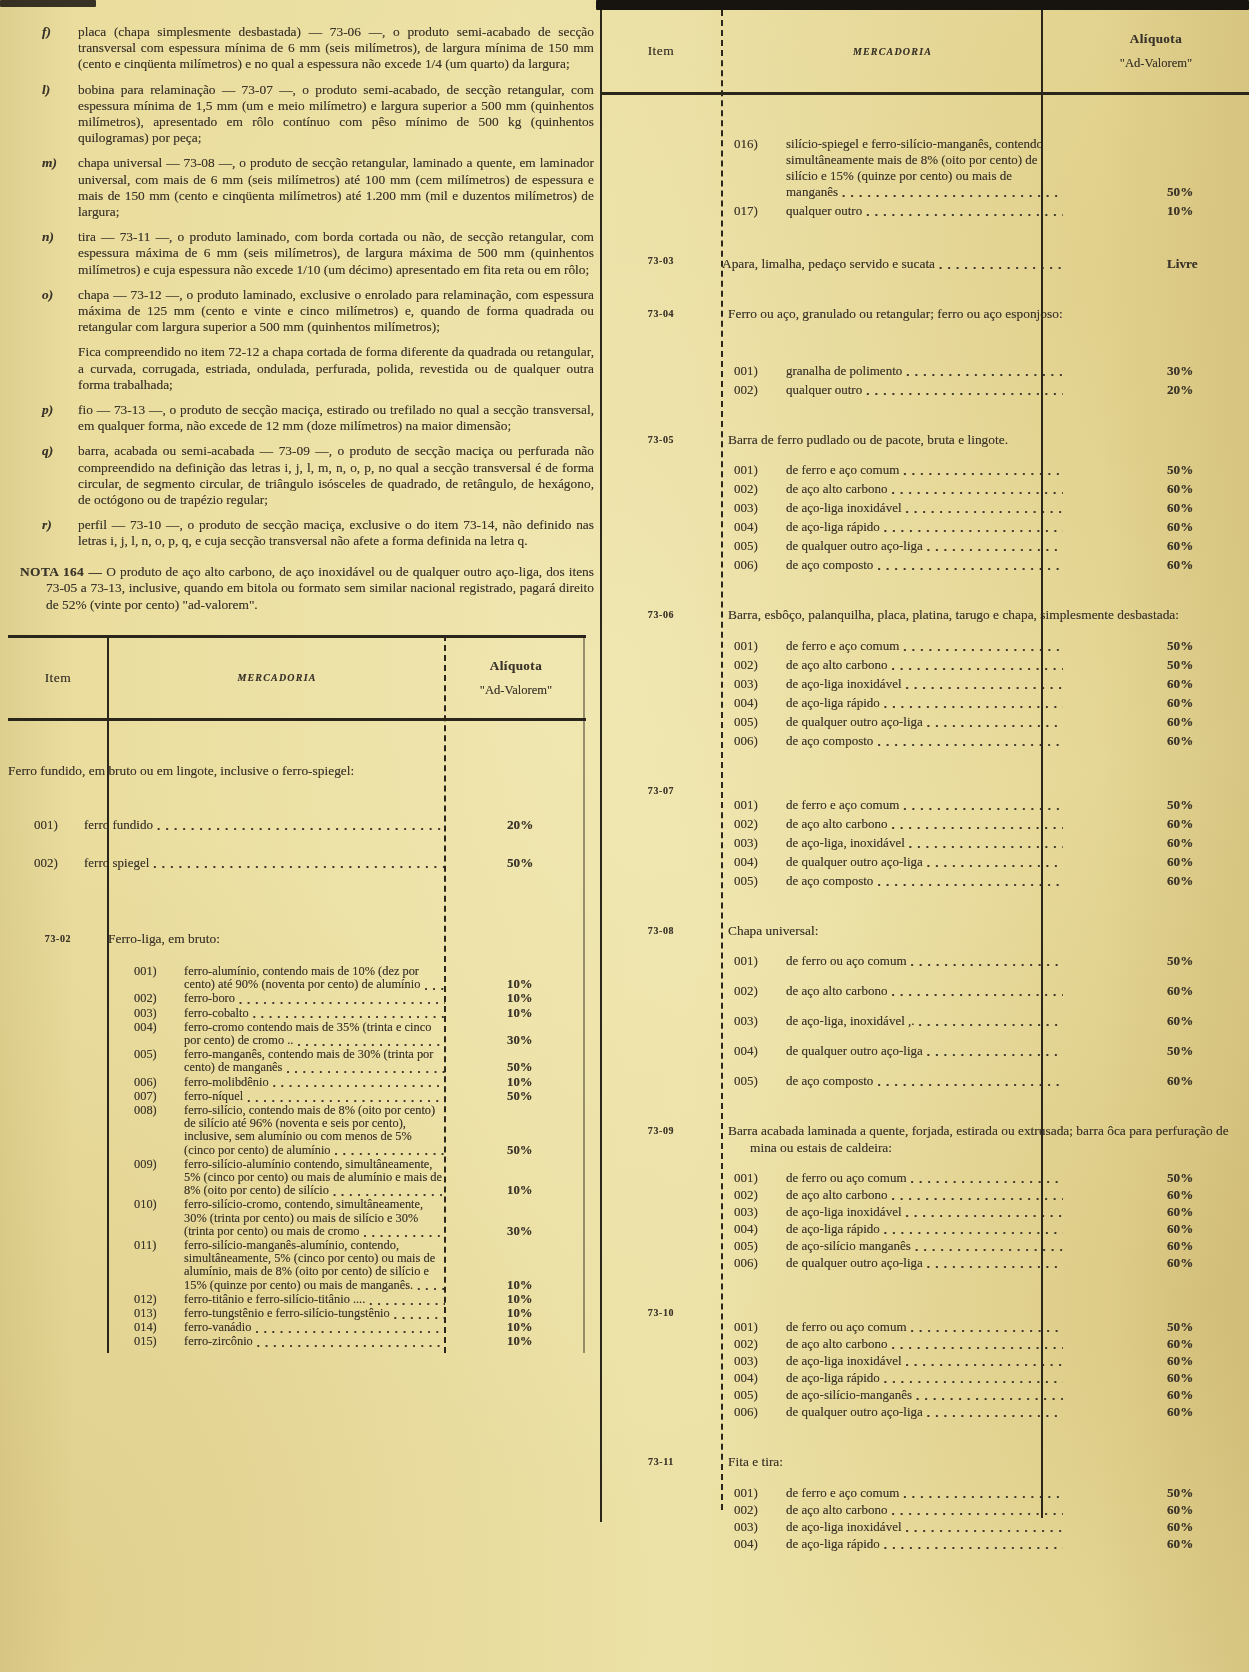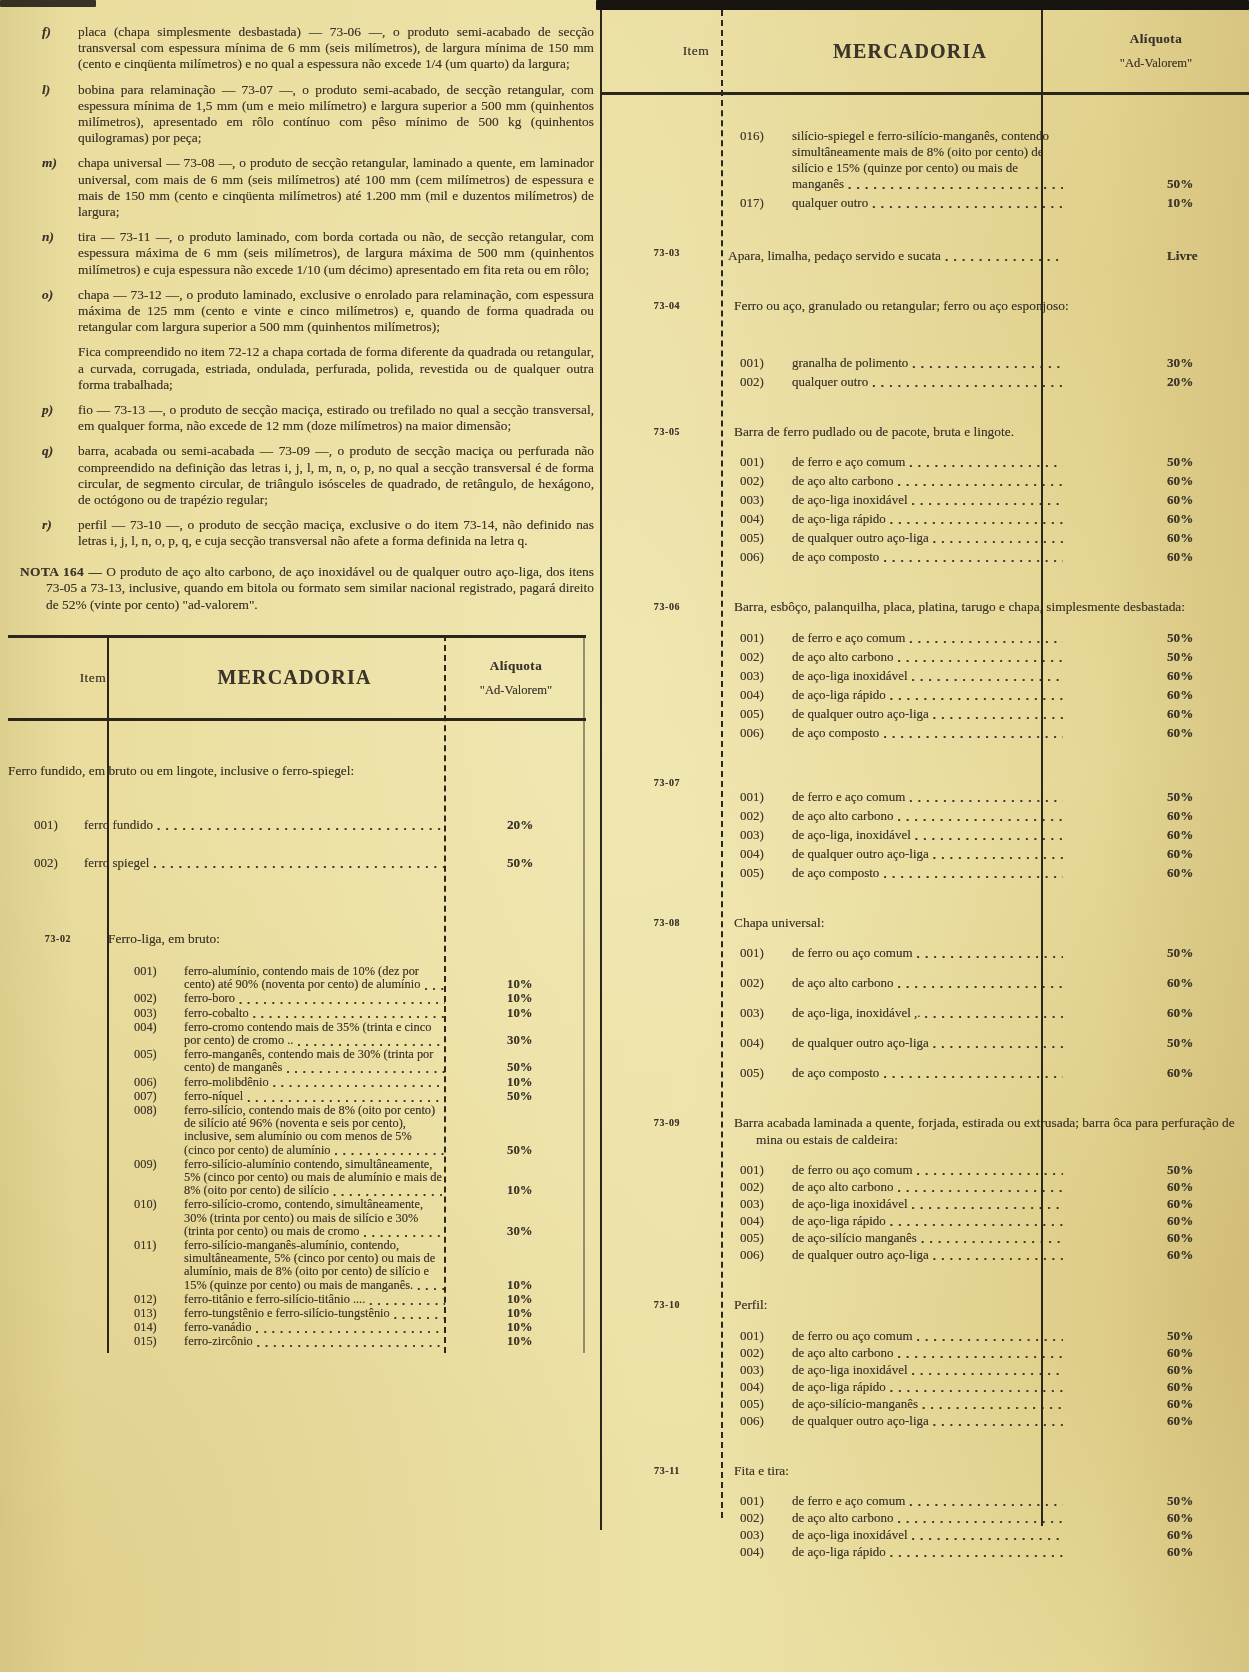--- a/index.html
+++ b/index.html
@@ -28,25 +28,25 @@
   .def{position:relative;margin:0 0 9px 0;padding-left:40px;
        font-size:13.4px;line-height:16.2px;text-align:justify;}
   .def .letter{position:absolute;left:4px;top:0;font-style:italic;font-weight:bold;}
   .nota{margin:14px 14px 0 12px;font-size:13.4px;line-height:16.4px;text-align:justify;
         padding-left:26px;text-indent:-26px;}
   .nota .nota-label{font-weight:bold;letter-spacing:.4px;}
 
   
   .ttable{position:relative;}
   .thead{display:flex;align-items:stretch;
-         border-top:3px solid #2b261c;border-bottom:3px solid #2b261c;padding-left:35px;}
+         border-top:3px solid #2b261c;border-bottom:3px solid #2b261c;}
   .h-item{display:flex;align-items:center;justify-content:center;
           font-size:13.5px;letter-spacing:.5px;}
   .h-merc{flex:1;display:flex;align-items:center;justify-content:center;
-          font-weight:bold;font-size:20px;letter-spacing:1.2px;}
+          font-weight:bold;font-size:10px;letter-spacing:1.2px;font-style:italic;}
   .h-aliq{display:flex;flex-direction:column;align-items:center;justify-content:center;gap:9px;}
   .h-aliq .a1{font-size:13.2px;font-weight:bold;letter-spacing:.4px;}
   .h-aliq .a2{font-size:12.6px;}
   .vline{position:absolute;top:0;border-left:2px solid #2b261c;}
 
   .tbody{position:relative;}
   .section{display:flex;}
   .icode{font-weight:bold;font-size:10px;letter-spacing:.6px;text-align:center;}
   .sbody{flex:1;min-width:0;}
   .trow .t{display:block;padding-left:22px;text-indent:-22px;}
@@ -84,21 +84,21 @@
 
   
   .right-table{width:649px;}
   .right-table .h-item{flex:0 0 122px;}
   .right-table .h-aliq{flex:0 0 186px;}
   .right-table .thead{height:82px;border-top:none;}
   .right-table .v0{left:0;bottom:60px;}
   .right-table .v1{left:121px;bottom:72px;border-left-style:dashed;}
   .right-table .v2{left:441px;bottom:64px;}
   .right-table .icode{flex:0 0 122px;padding-top:2px;}
-  .right-table .tbody{padding:12px 0 30px 0;margin-left:6px;}
+  .right-table .tbody{padding:20px 0 30px 0;}
   .right-table .trow .t{padding-left:28px;text-indent:-22px;padding-right:14px;}
   .right-table .entries{padding-left:12px;margin-top:14px;}
   .right-table .entry{margin-top:3px;}
   .right-table .entry .code{flex:0 0 52px;}
   .right-table .entry .rate{flex:0 0 186px;padding-left:104px;box-sizing:border-box;}
   .right-table .section{margin-top:34px;}
   .right-table .section[data-item="cont"]{margin-top:18px;}
   .right-table .section[data-item="cont"] .entries{margin-top:0;}
   .right-table .section[data-item="73-03"] .sbody{padding-right:0;}
   .right-table .section[data-item="73-03"] .entry .desc .t{font-size:13.4px;}
@@ -491,23 +491,20 @@
                   <span class="code">006)</span>
                   <span class="desc"><span class="t">de qualquer outro aço-liga</span><span class="lead"></span></span>
                   <span class="rate">60%</span>
                 </div>
               </div>
             </div>
           </div>
           <div class="section" data-item="73-10">
             <div class="icode">73-10</div>
             <div class="sbody">
-              <div class="trow">
-                <span class="t">Perfil:</span>
-              </div>
               <div class="entries">
                 <div class="entry">
                   <span class="code">001)</span>
                   <span class="desc"><span class="t">de ferro ou aço comum</span><span class="lead"></span></span>
                   <span class="rate">50%</span>
                 </div>
                 <div class="entry">
                   <span class="code">002)</span>
                   <span class="desc"><span class="t">de aço alto carbono</span><span class="lead"></span></span>
                   <span class="rate">60%</span>

